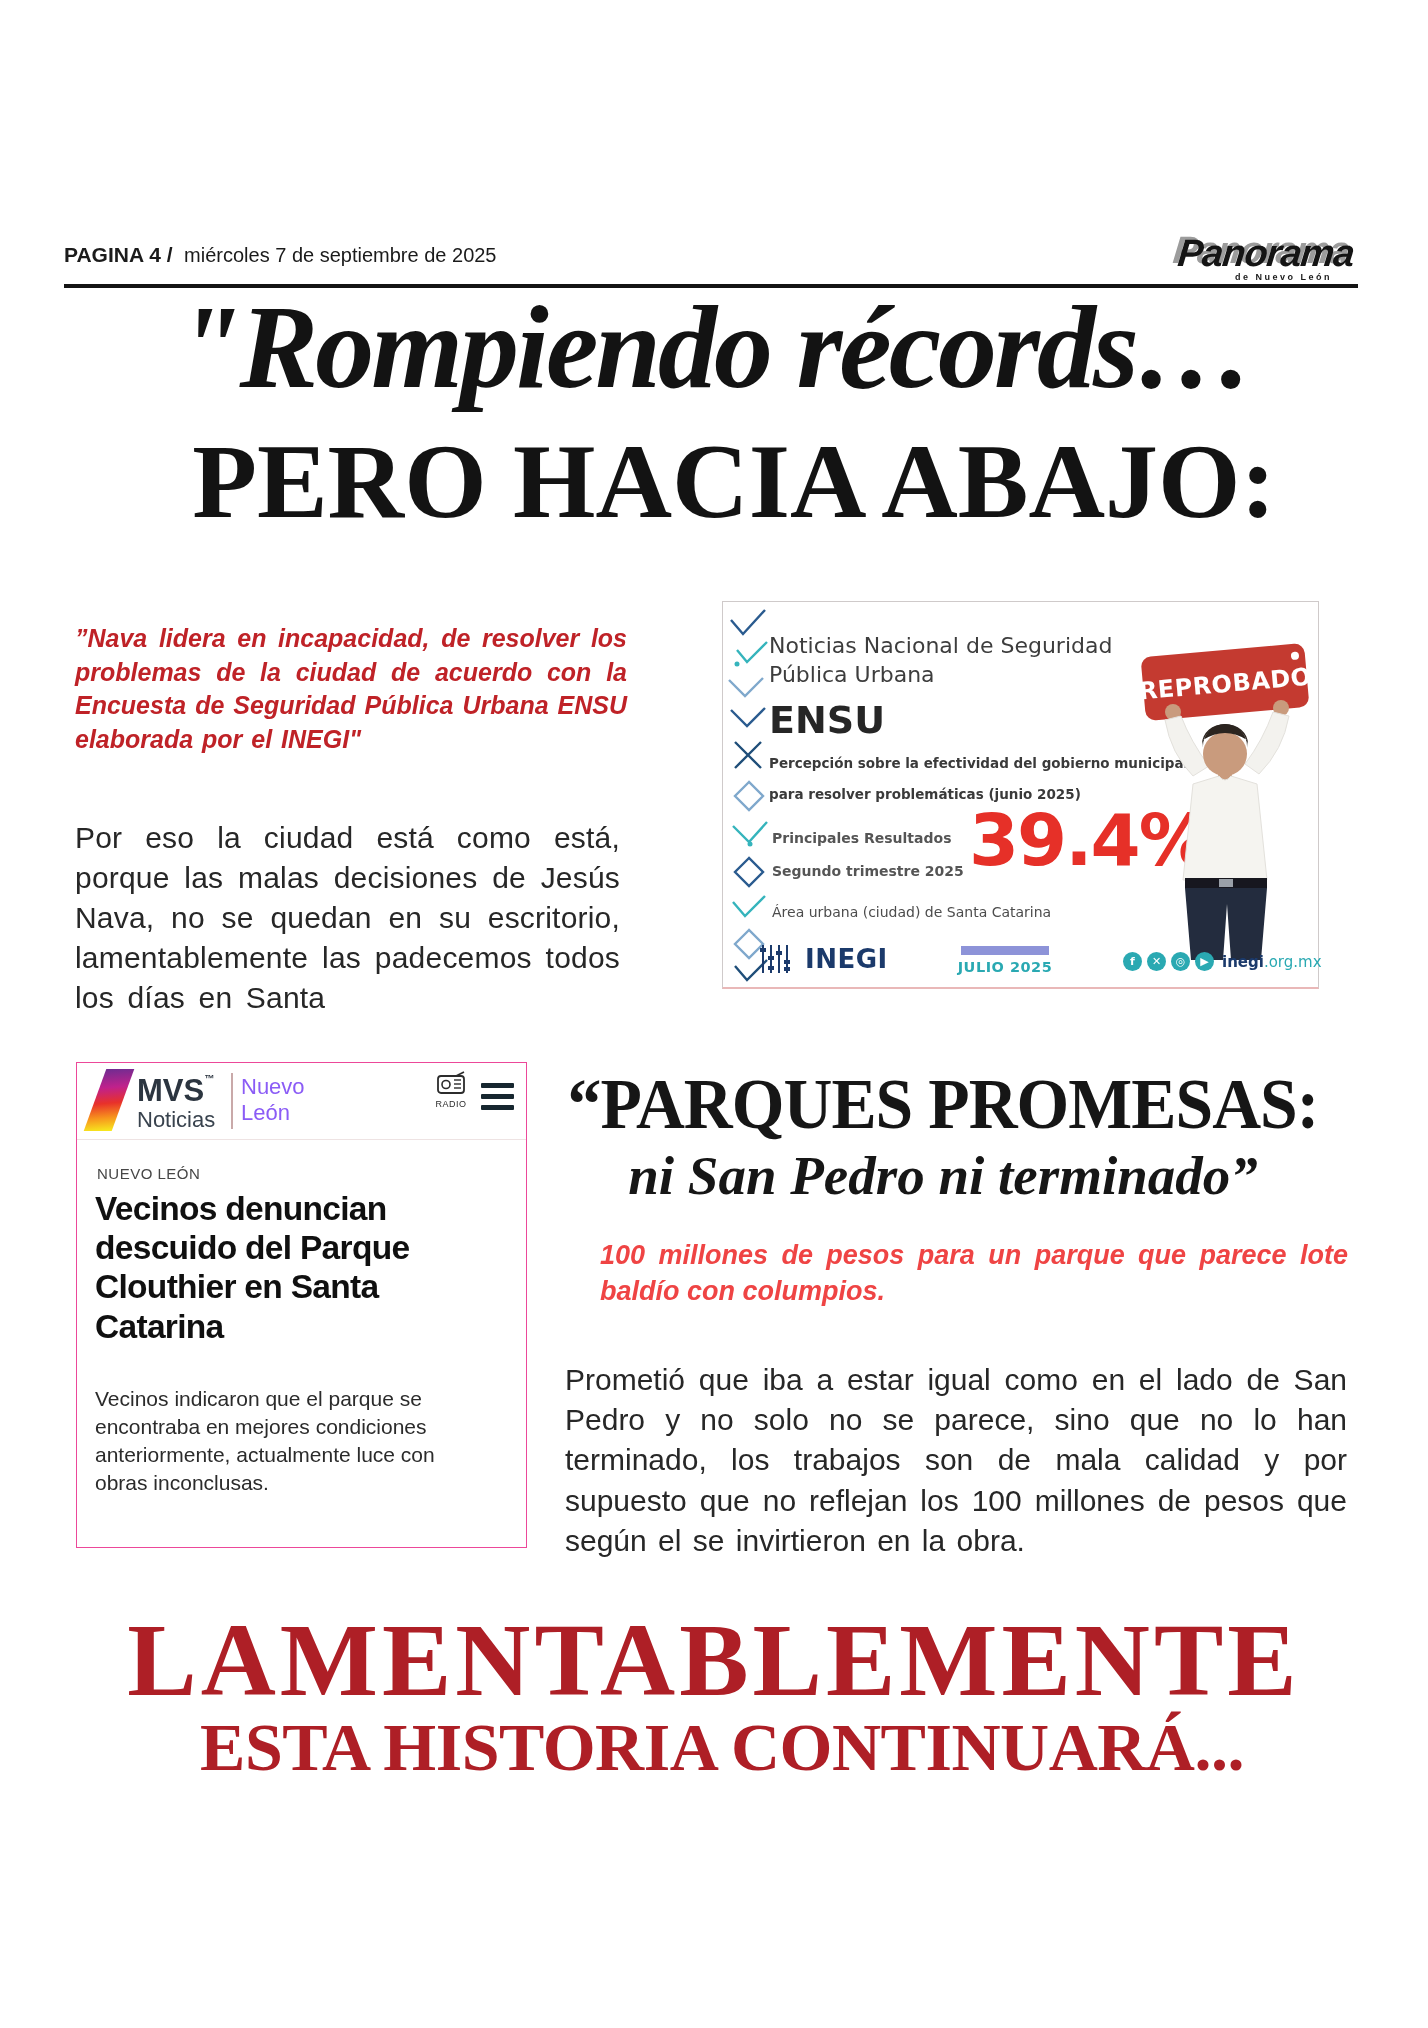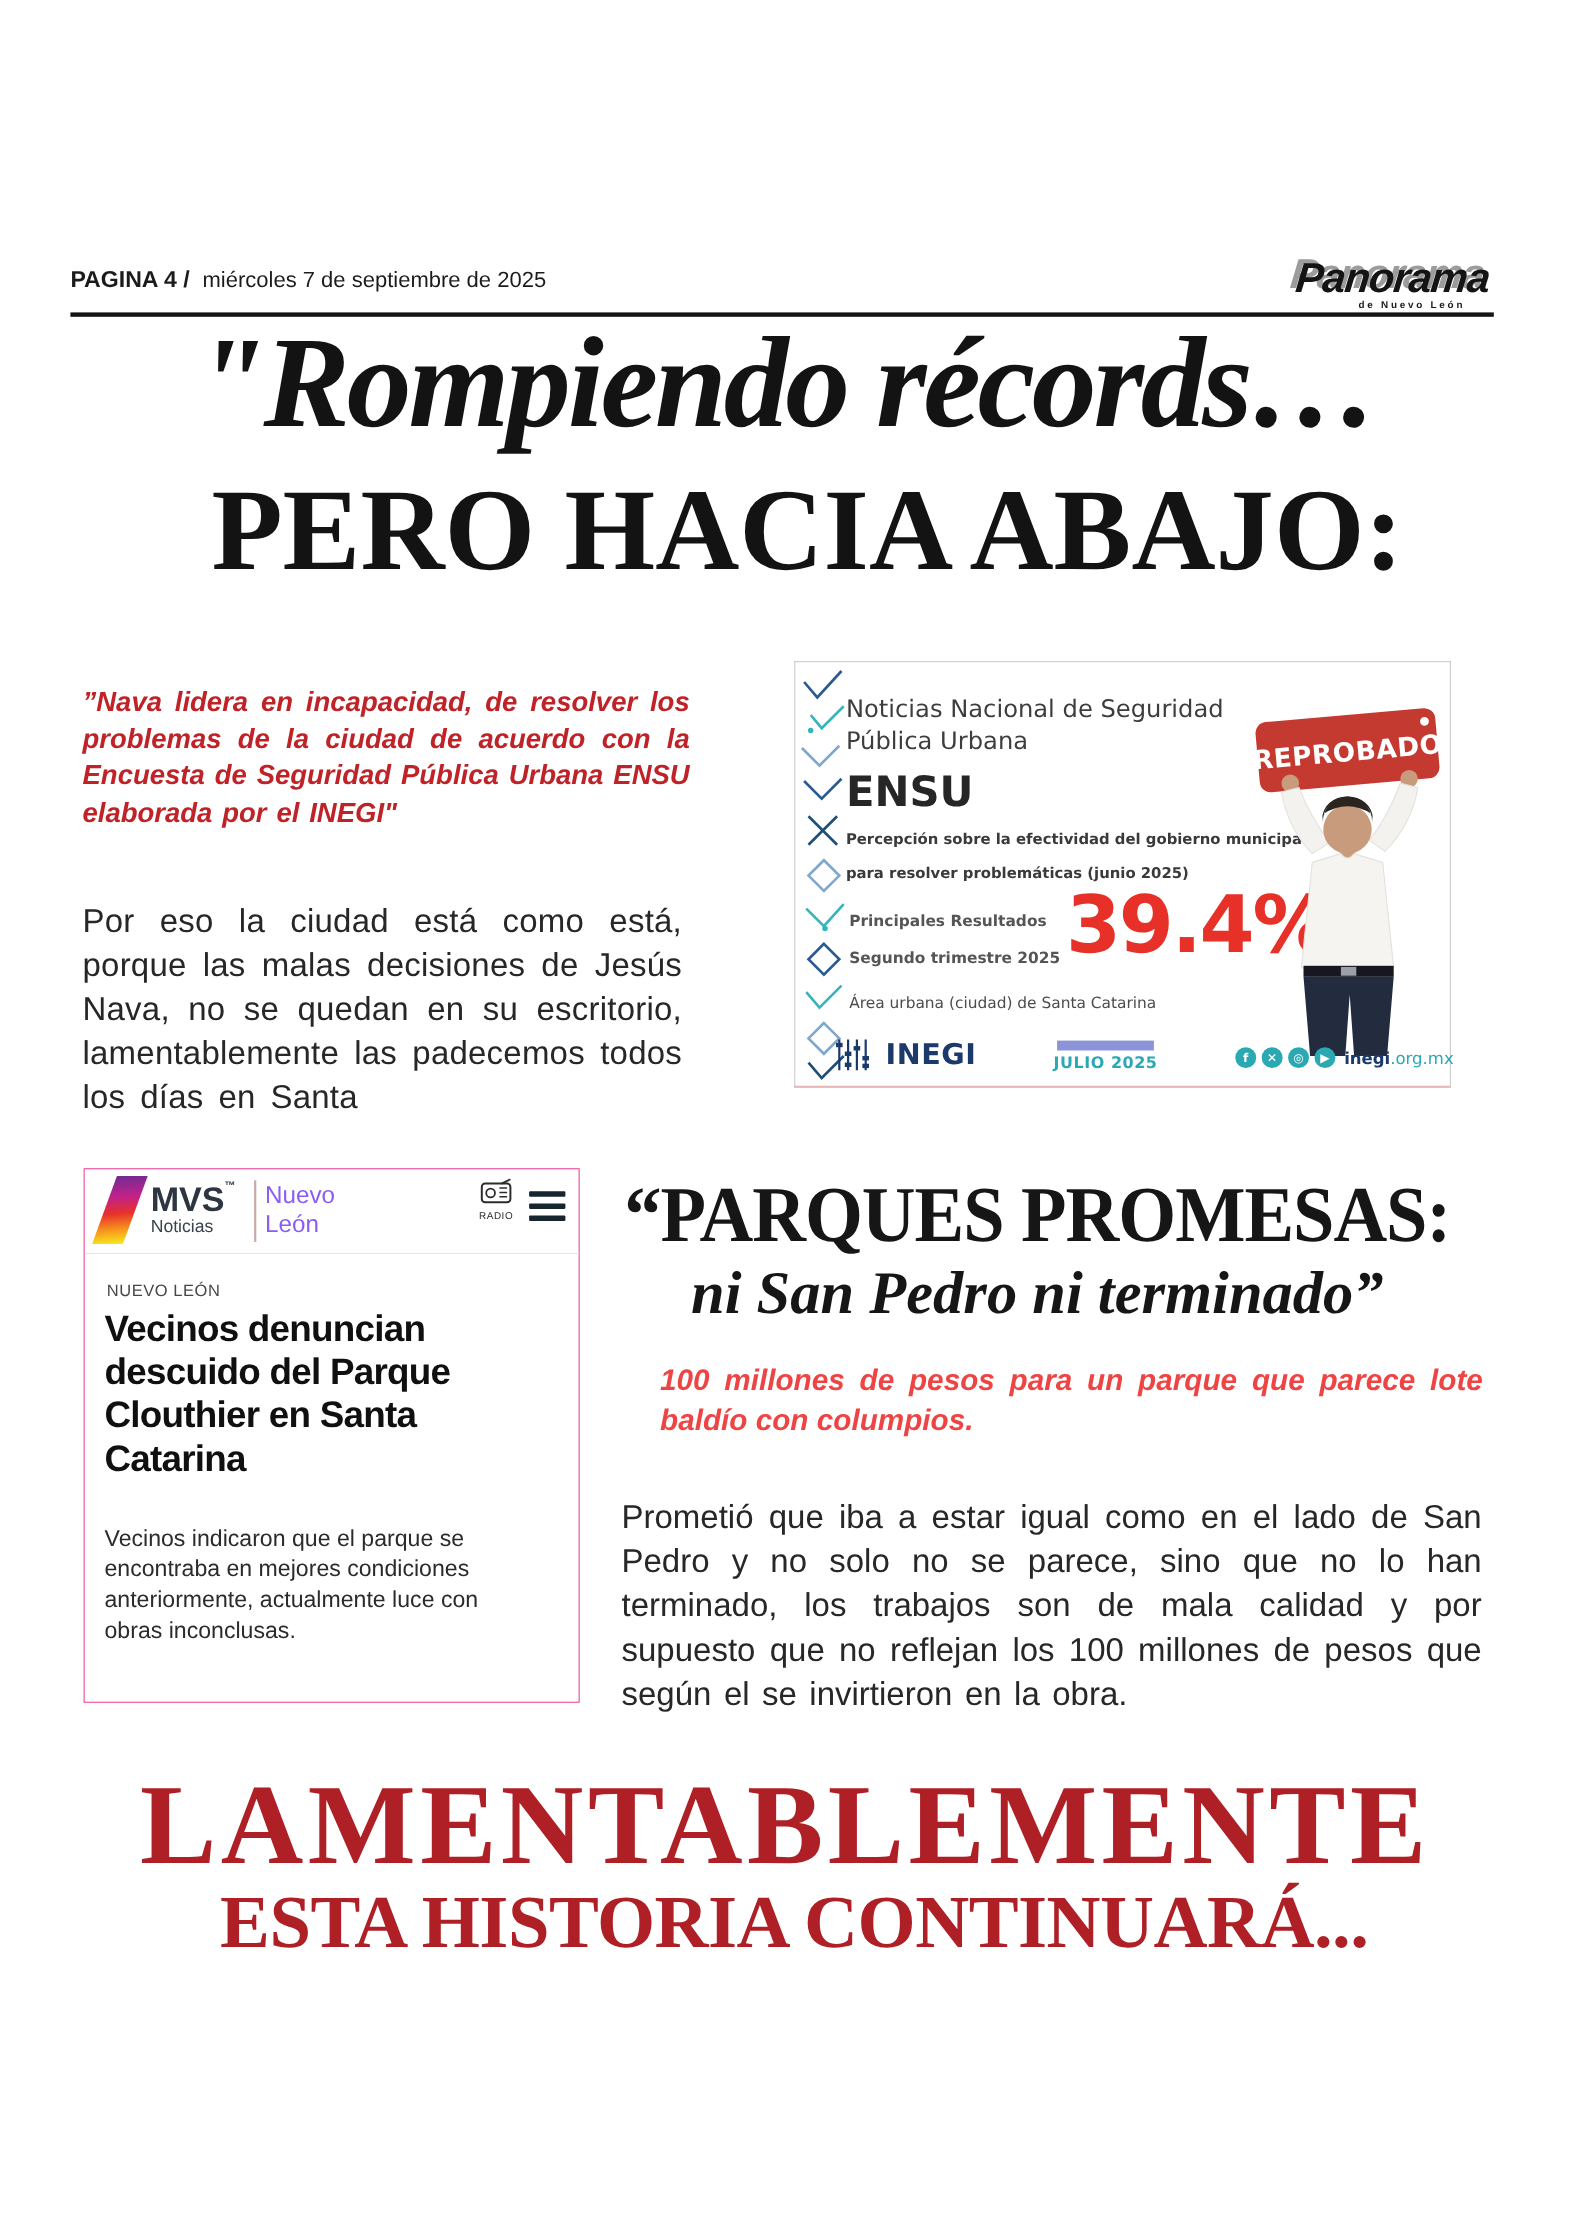--- a/index.html
+++ b/index.html
@@ -57,21 +57,21 @@
   .ensu-person{left:412px;top:40px;}
 
   
   .mvs{left:76px;top:1062px;width:449px;height:484px;background:#fff;border:1px solid #ec4899;}
   .mvs .abs{position:absolute;}
   .mvs-logorow{left:0;top:0;right:0;height:76px;border-bottom:1px solid #eee3e3;}
   .mvs-slash{left:18px;top:6px;width:28px;height:62px;transform:skewX(-20deg);
              background:linear-gradient(175deg,#6f2c91 0%,#c0218c 30%,#e8312a 55%,#f7941d 78%,#f7ec1e 100%);}
   .mvs-word{left:60px;top:10px;font-size:31px;font-weight:800;color:#2c3540;}
   .mvs-tm{font-size:10px;vertical-align:top;}
-  .mvs-noticias{left:60px;top:44px;font-size:16px;color:#39434e;}
+  .mvs-noticias{left:60px;top:44px;font-size:22px;color:#39434e;}
   .mvs-divider{left:154px;top:10px;width:2px;height:56px;background:#c9a9a9;}
   .mvs-region{left:164px;top:11px;font-size:22px;color:#8b5cf6;line-height:1.2;}
   .mvs-radio{left:356px;top:8px;width:36px;text-align:center;color:#2c2c2c;}
   .mvs-radio-label{font-size:9px;letter-spacing:0.5px;}
   .mvs-burger{left:404px;top:20px;}
   .mvs-burger div{width:33px;height:5px;background:#16262f;margin-bottom:6px;border-radius:1px;}
   .mvs-section{left:20px;top:102px;font-size:15px;letter-spacing:0.5px;color:#464646;}
   .mvs-headline{left:18px;top:126px;width:398px;font-size:33.5px;font-weight:bold;color:#101010;
                 line-height:1.17;letter-spacing:-0.7px;}
   .mvs-summary{left:18px;top:322px;width:392px;font-size:21px;color:#2b2b2b;line-height:1.34;}

